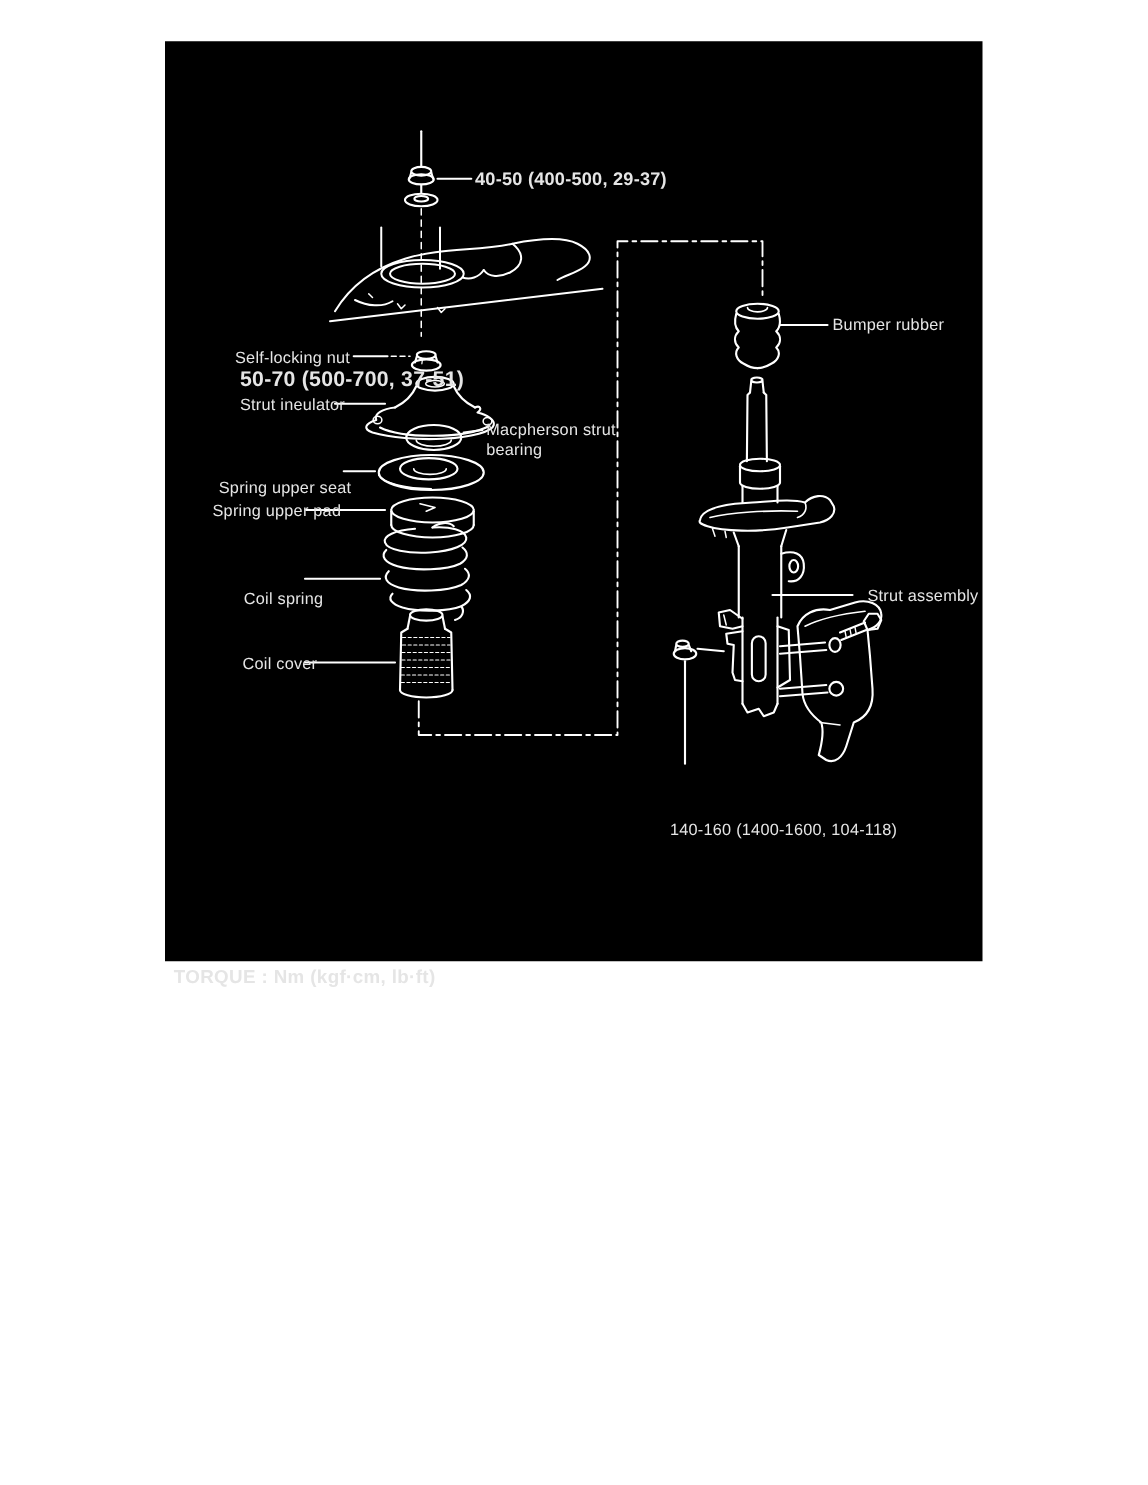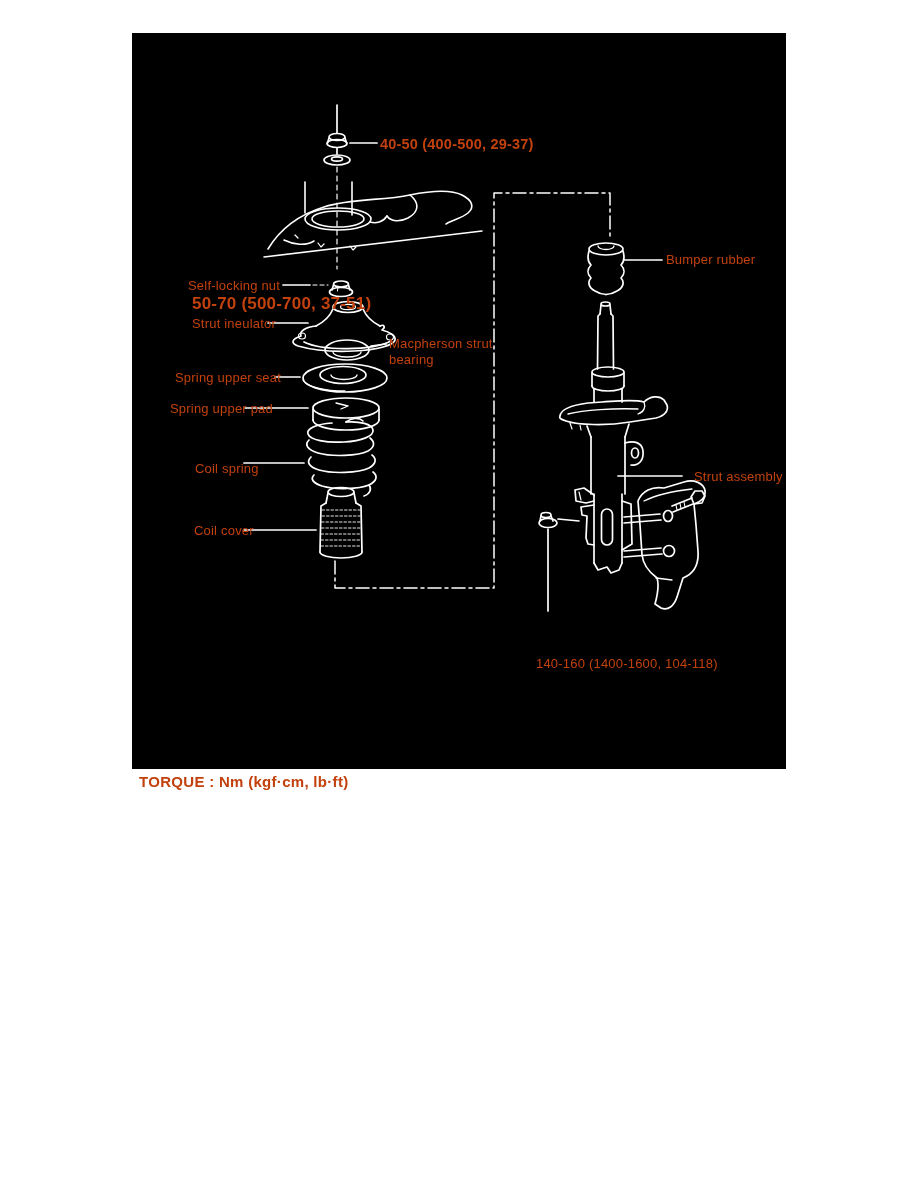--- a/index.html
+++ b/index.html
@@ -1,31 +1,31 @@
 <!DOCTYPE html>
 <html><head>
 <meta charset="utf-8">
 <style>
   html,body{margin:0;padding:0;}
   body{background:#ffffff;font-family:"Liberation Sans", sans-serif;}
   .page{position:relative;width:918px;height:1188px;background:#ffffff;overflow:hidden;}
   .diagram{position:absolute;left:132px;top:33px;width:654px;height:736px;background:#000000;}
   .diagram svg{position:absolute;left:0;top:0;}
-  .lbl{position:absolute;color:#c2410c;font-size:13px;line-height:1.25;white-space:nowrap;letter-spacing:.2px;}
+  .lbl{position:absolute;color:#e5e5e5;font-size:13px;line-height:1.25;white-space:nowrap;letter-spacing:.2px;}
   .lbl.bold{font-weight:bold;}
   .lbl.wrap{white-space:normal;}
   
   .lbl-upper-torque{left:248px;top:102px;font-size:14.5px;}
   .lbl-selflock{left:56px;top:245px;}
   .lbl-selflock-torque{left:60px;top:260px;font-size:17px;}
   .lbl-insulator{left:60px;top:283px;}
   .lbl-bearing{left:257px;top:303px;width:115px;}
-  .lbl-seat{left:43px;top:337px;}
+  .lbl-seat{left:43px;top:349px;}
   .lbl-pad{left:38px;top:368px;}
-  .lbl-coil{left:63px;top:428px;text-align:center;}
+  .lbl-coil{left:63px;top:438px;text-align:center;}
   .lbl-dust{left:62px;top:490px;}
   .lbl-bumper{left:534px;top:219px;}
   .lbl-strutassy{left:562px;top:436px;}
   .lbl-knuckle-torque{left:404px;top:582px;margin-top:41px;}
   .lbl-torque-note{left:7px;top:704px;font-size:15px;letter-spacing:.3px;margin-top:36px;}
 </style>
 </head>
 <body>
 
 <div class="page">

